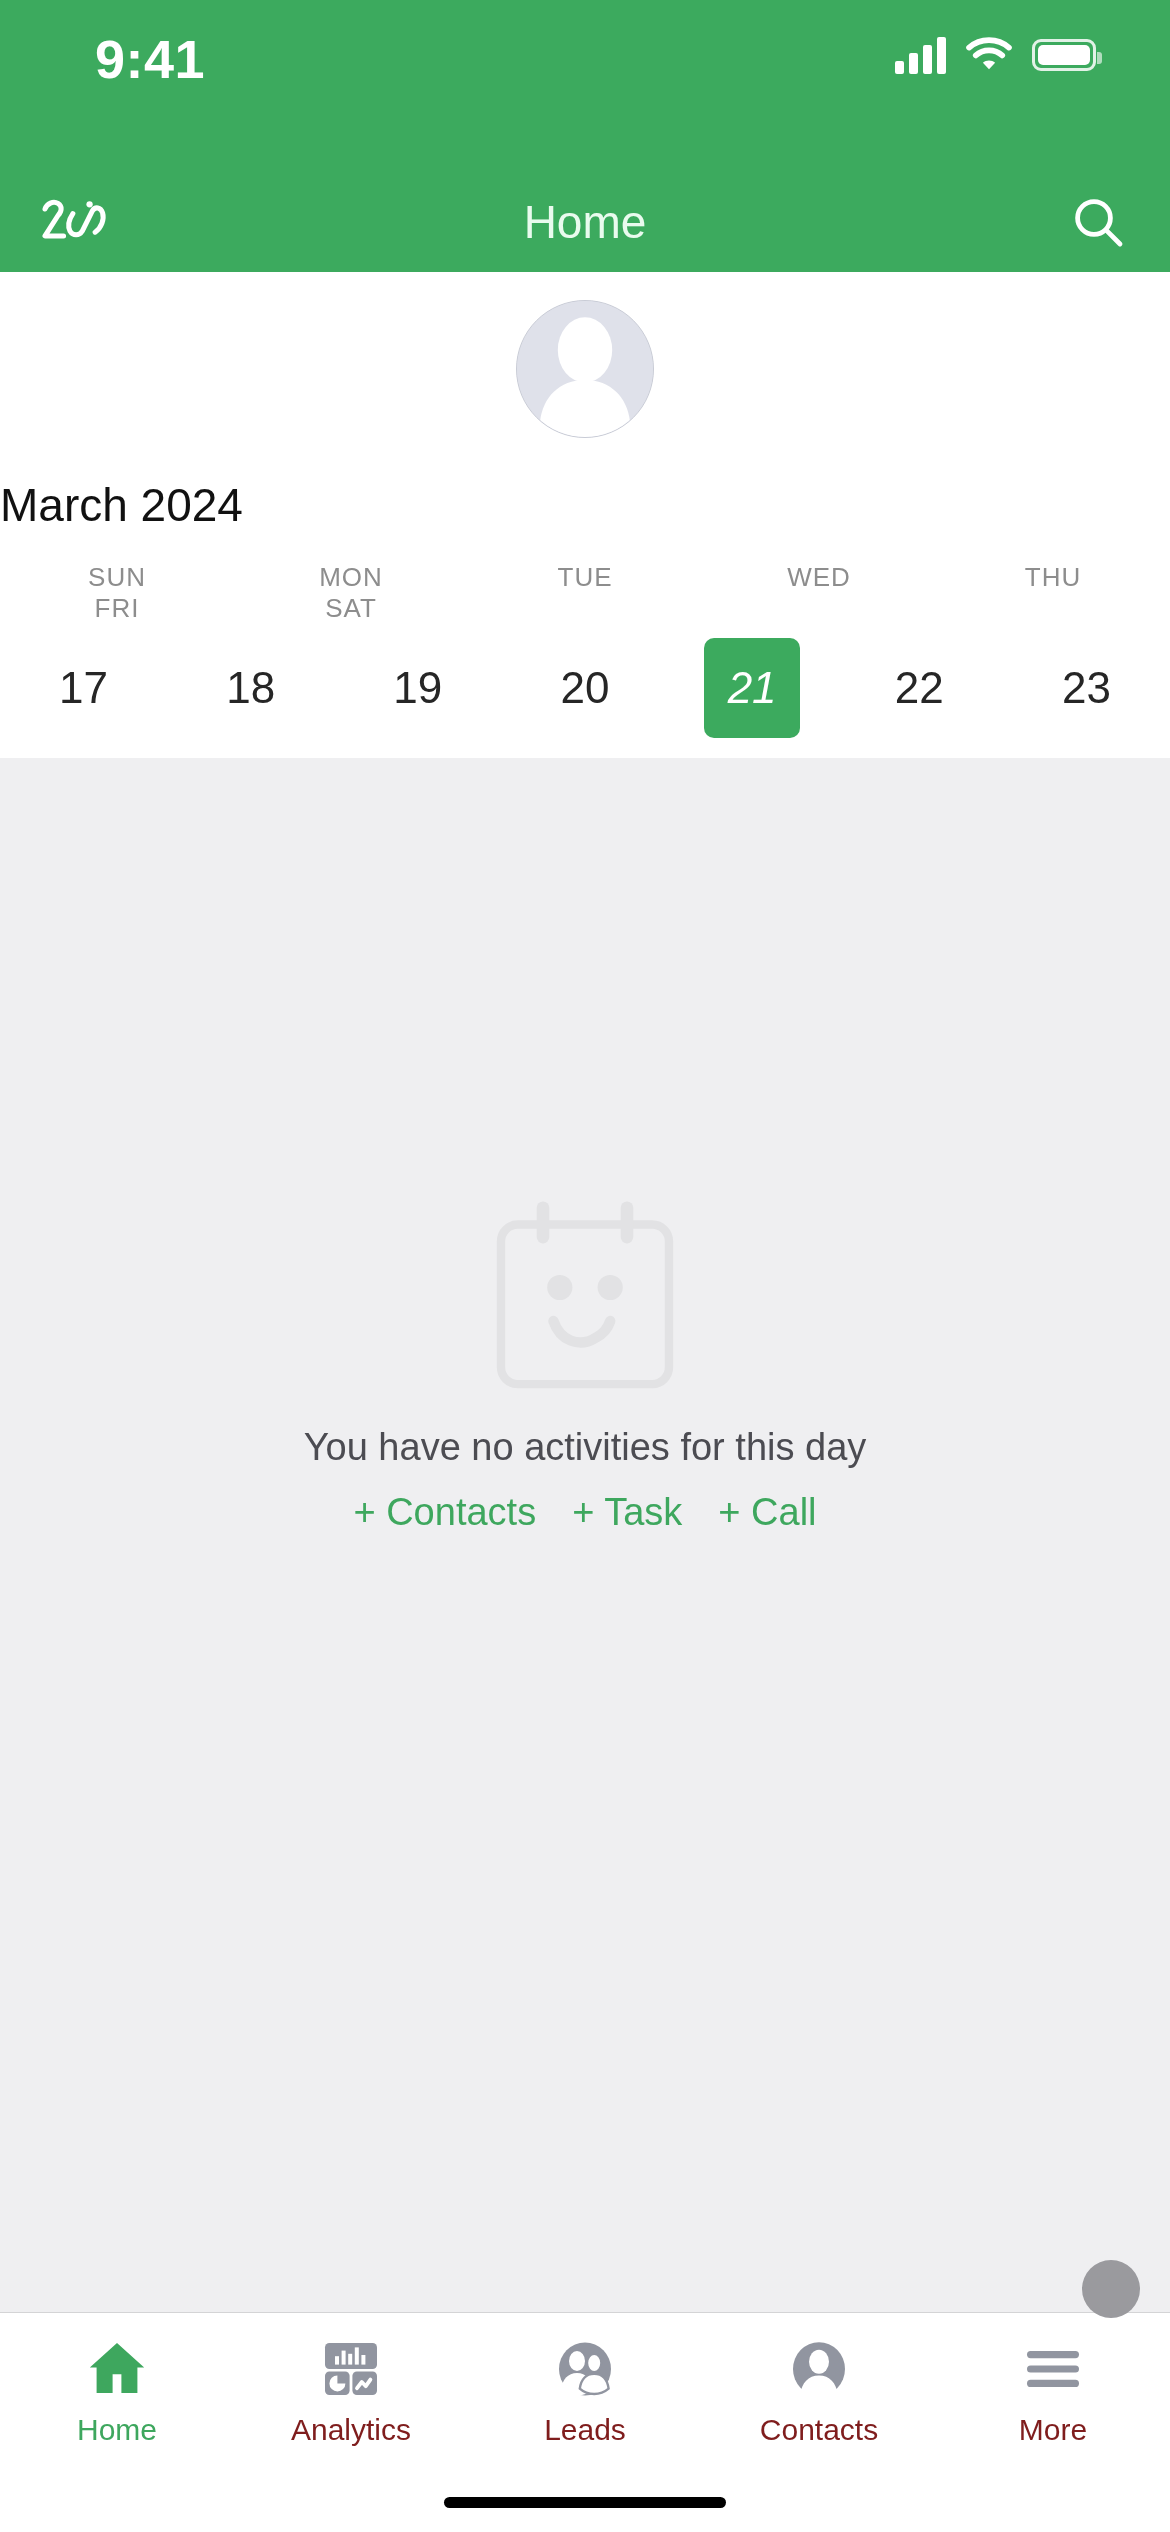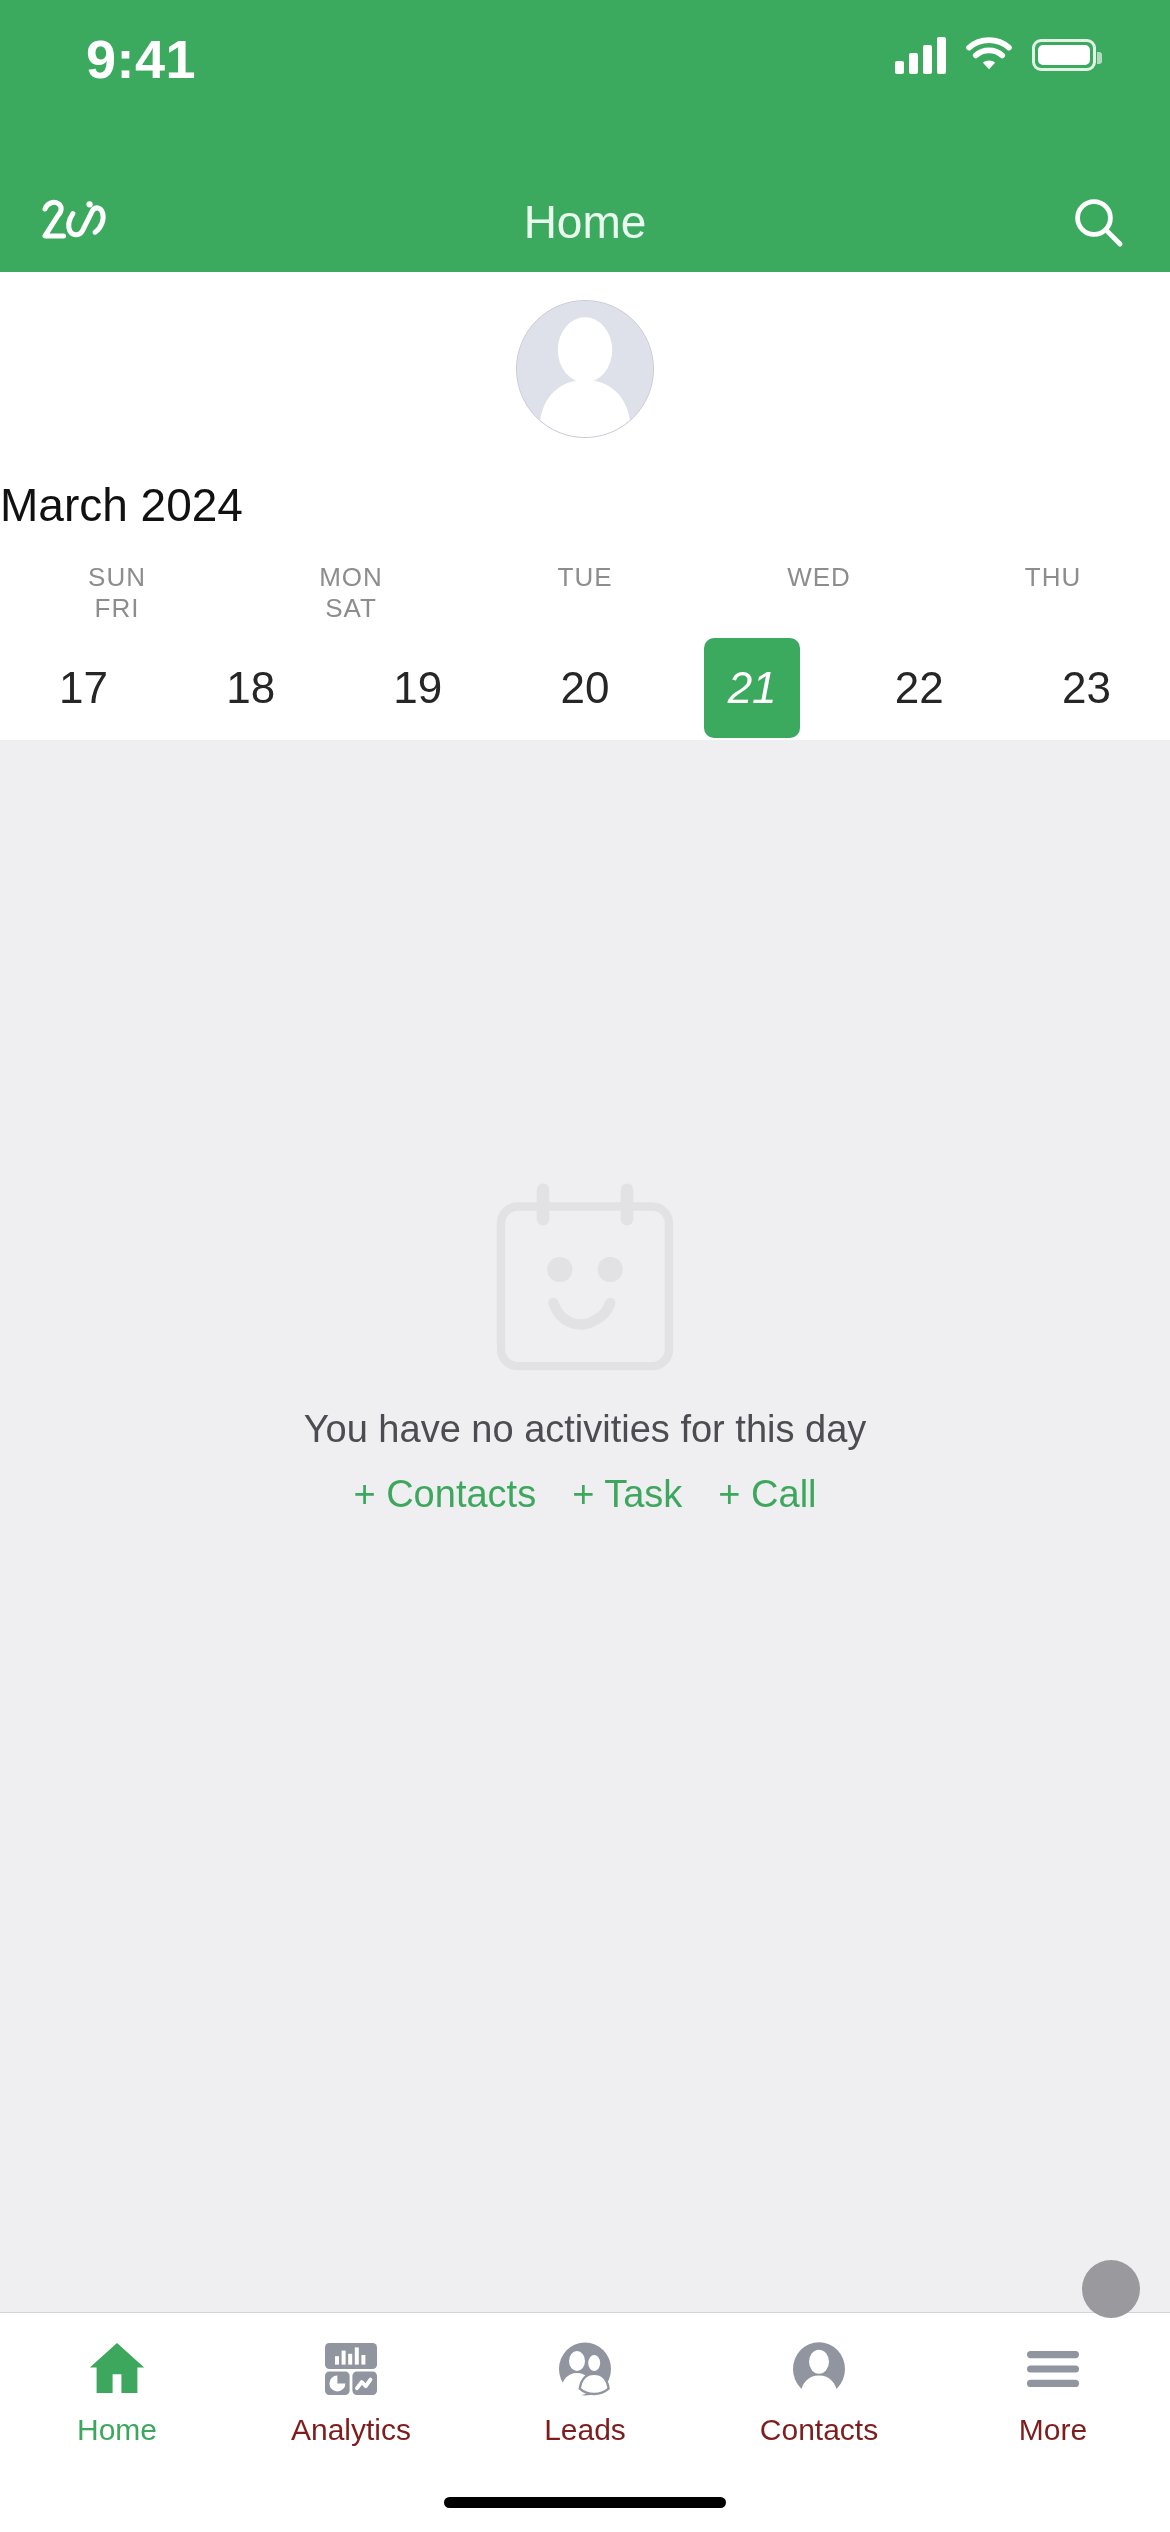--- a/index.html
+++ b/index.html
@@ -18,21 +18,21 @@
 
   
   .statusbar {
     height:172px;
     background:#3CAA5E;
     position:relative;
     flex:0 0 auto;
   }
   .status-time {
     position:absolute;
-    left:86px; top:28px;
+    left:95px; top:28px;
     font-size:54px;
     font-weight:700;
     color:#ffffff;
     letter-spacing:0.5px;
   }
   .status-right {
     position:absolute;
     right:74px; top:36px;
     display:flex; align-items:center; gap:20px;
   }
@@ -114,21 +114,21 @@
   .wd {
     text-align:center;
     font-size:26px;
     color:#8d8d8d;
     letter-spacing:1px;
   }
   .daterow {
     display:grid;
     grid-template-columns:repeat(7,1fr);
     margin-top:14px;
-    padding-bottom:2px;
+    padding-bottom:20px;
   }
   .daycell {
     display:flex; align-items:center; justify-content:center;
     height:100px;
   }
   .daynum {
     width:96px; height:100px;
     display:flex; align-items:center; justify-content:center;
     font-size:44px;
     color:#262626;

